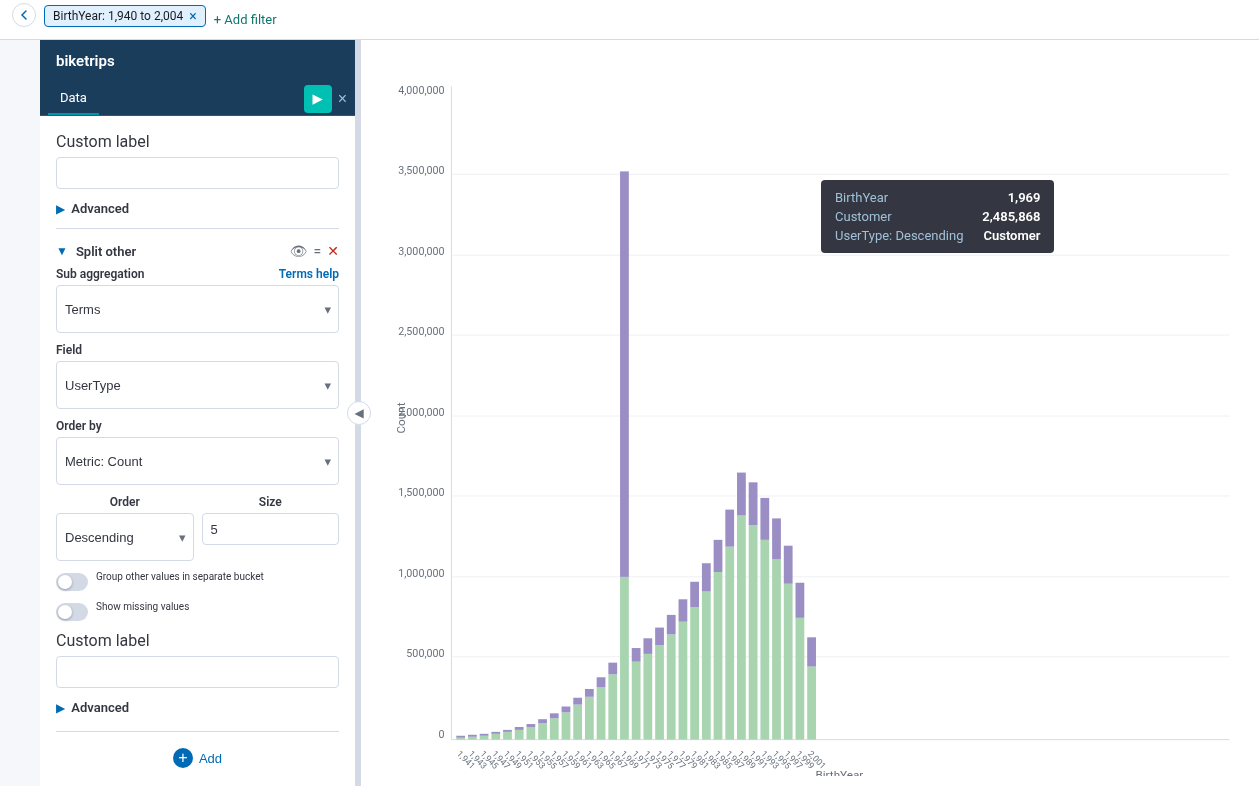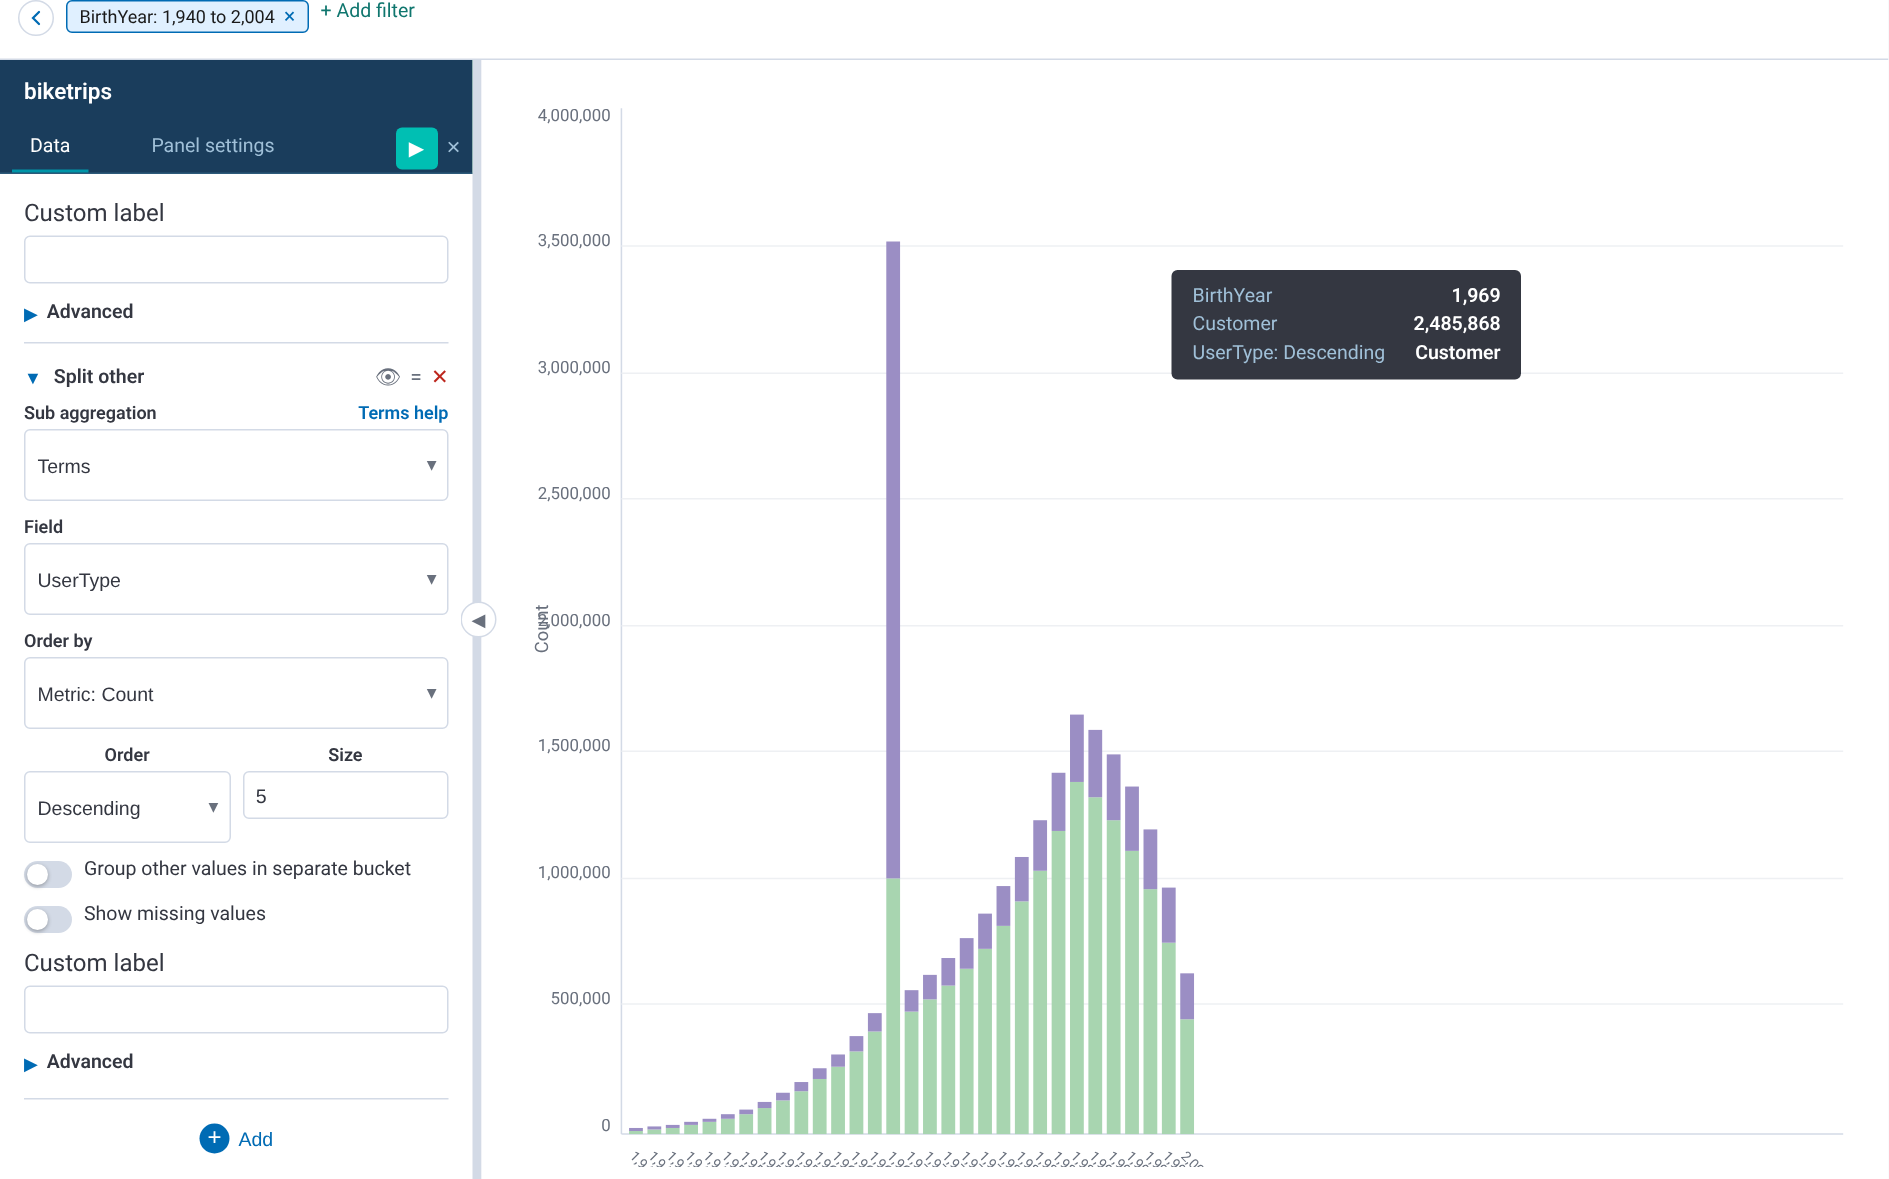--- a/index.html
+++ b/index.html
@@ -4,22 +4,22 @@
   <style>
     * { box-sizing: border-box; margin: 0; padding: 0; }
     body { font-family: -apple-system, BlinkMacSystemFont, 'Segoe UI', Roboto, sans-serif; font-size: 13px; background: #f5f7fa; display: flex; flex-direction: column; height: 786px; width: 1259px; overflow: hidden; }
 
     
     .filter-bar {
       background: #fff;
       border-bottom: 1px solid #d3dae6;
       height: 40px;
       display: flex;
-      align-items: flex-start;
-      padding: 0 12px;
+      align-items: flex-end;
+      padding: 12px 12px;
       gap: 8px;
       flex-shrink: 0;
     }
     .back-btn {
       width: 24px; height: 24px;
       border-radius: 50%;
       border: 1px solid #d3dae6;
       background: #fff;
       display: flex; align-items: center; justify-content: center;
       cursor: pointer;
@@ -44,20 +44,21 @@
       overflow: hidden;
     }
 
     
     .left-panel {
       width: 315px;
       background: #22c55e;
       display: flex;
       flex-direction: column;
       flex-shrink: 0;
+      margin-left: 40px;
     }
     .panel-title {
       color: #fff;
       font-size: 15px;
       font-weight: 600;
       padding: 12px 16px;
       background: #1a3d5c;
     }
     .panel-tabs {
       display: flex;
@@ -216,21 +217,21 @@
     .toggle::after {
       content: '';
       position: absolute;
       width: 14px; height: 14px;
       background: #fff;
       border-radius: 50%;
       top: 2px; left: 2px;
       transition: left 0.2s;
       box-shadow: 0 1px 3px rgba(0,0,0,0.3);
     }
-    .toggle-text { font-size: 13px; color: #343741; }
+    .toggle-text { font-size: 10px; color: #343741; }
 
     .add-btn {
       display: flex;
       align-items: center;
       gap: 6px;
       color: #006bb4;
       background: none;
       border: none;
       cursor: pointer;
       font-size: 13px;
@@ -333,21 +334,20 @@
   </div>
   <span class="add-filter">+ Add filter</span>
 </div>
 
 <div class="main-layout">
 
   <div class="left-panel">
     <div class="panel-title">biketrips</div>
     <div class="panel-tabs">
       <div class="panel-tab active">Data</div>
-      <div class="panel-tab">Panel settings</div>
       <div class="tab-actions">
         <button class="run-btn">
           <span>▶</span>
         </button>
         <button class="close-panel-btn">×</button>
       </div>
     </div>
 
     <div class="panel-content">
       

